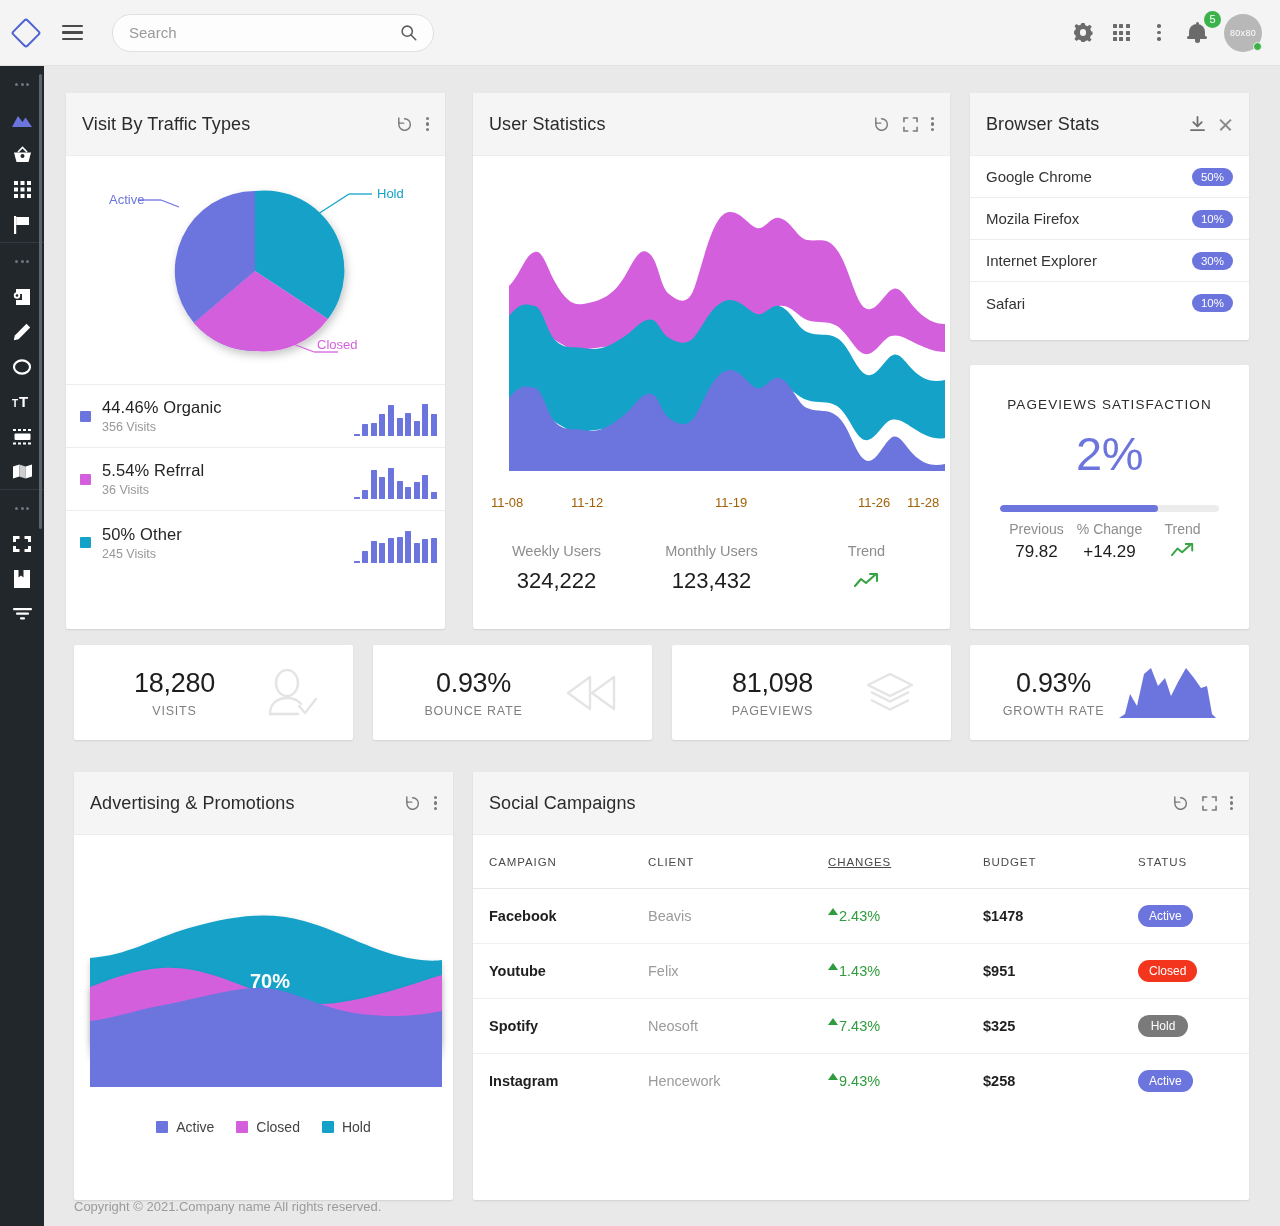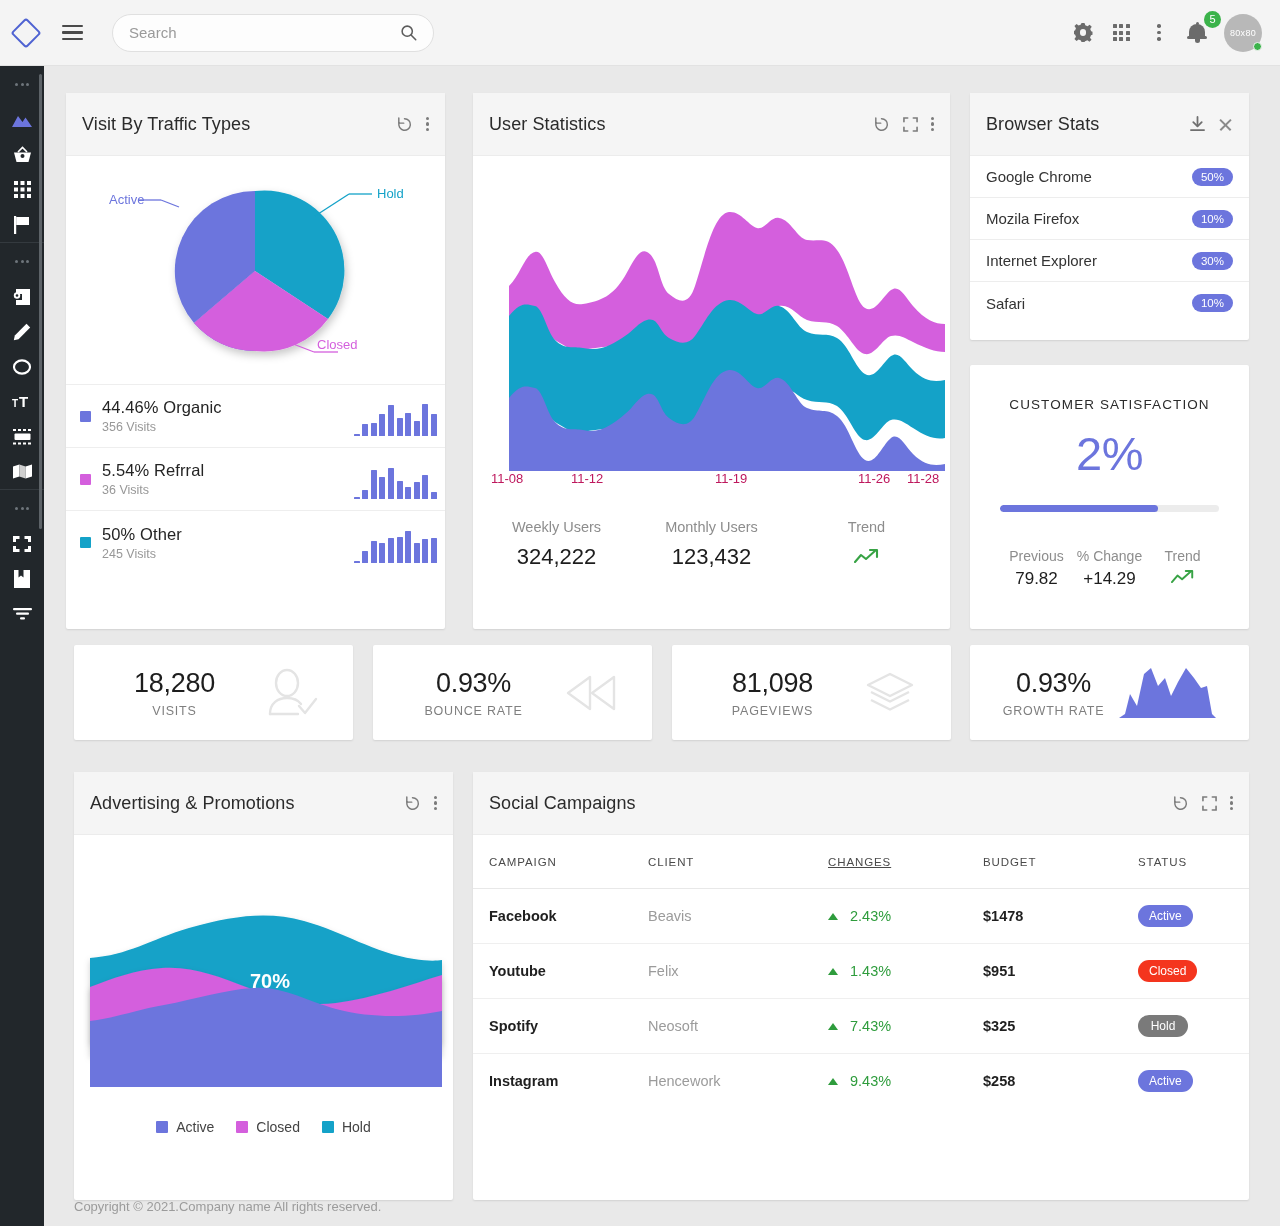--- a/index.html
+++ b/index.html
@@ -141,21 +141,21 @@
   .legend-row:last-child { border-bottom:none; }
   .lg-sq { width:11px; height:11px; border-radius:1px; margin-right:11px; flex:none; }
   .lg-text-main { font-size:16.5px; color:#242424; font-weight:500; letter-spacing:0.1px; }
   .lg-text-sub { font-size:12.5px; color:#989898; margin-top:3px; }
   .lg-spark { margin-left:auto; display:flex; align-items:flex-end; gap:2.6px; height:40px; }
   .lg-spark i { width:6px; background:#6c75dd; display:block; border-radius:0.5px; }
 
   
   #card-userstats { left:429px; top:27px; width:477px; height:536px; }
   .stream-area { height:315px; position:relative; }
-  .axis-row { display:flex; font-size:13px; color:#be185d; position:relative; height:22px; }
+  .axis-row { display:flex; font-size:13px; color:#a16207; position:relative; height:22px;margin-top:24px; }
   .axis-row span { position:absolute; }
   .kpi-row { display:flex; margin-top:26px; padding: 0 6px; }
   .kpi-col { flex:1; text-align:center; }
   .kpi-lbl { font-size:14.5px; color:#8d8d8d; margin-bottom:9px; }
   .kpi-val { font-size:22px; color:#1d1d1d; font-weight:500; }
 
   
   #card-browser { left:926px; top:27px; width:279px; height:247px; }
   .br-row {
     height:42px; display:flex; align-items:center; padding:0 16px;
@@ -173,21 +173,21 @@
   }
   .ic-close::before { transform: rotate(45deg); }
   .ic-close::after { transform: rotate(-45deg); }
 
   
   #card-csat { left:926px; top:299px; width:279px; height:264px; padding: 32px 30px 0; }
   .csat-title { text-align:center; font-size:13.5px; letter-spacing:1.1px; color:#2c2c2c; font-weight:500; }
   .csat-big { text-align:center; font-size:47px; color:#6c75dd; font-weight:400; margin-top:14px; letter-spacing:-0.5px; }
   .csat-bar { height:7px; background:#ececec; border-radius:4px; margin-top:24px; overflow:hidden; }
   .csat-fill { height:100%; background:#6c75dd; border-radius:4px; }
-  .csat-foot { display:flex; margin-top:36px; }
+  .csat-foot { display:flex; margin-top:9px; }
   .csat-foot > div { flex:1; text-align:center; }
   .csat-lbl { font-size:14px; color:#8d8d8d; }
   .csat-val { font-size:17px; color:#1d1d1d; font-weight:500; margin-top:5px; }
 
   
   .kpi-card { height:95px; display:flex; align-items:center; padding: 0 22px; }
   #kpi-1 { left:30px; top:579px; width:279px; }
   #kpi-2 { left:329px; top:579px; width:279px; }
   #kpi-3 { left:628px; top:579px; width:279px; }
   #kpi-4 { left:926px; top:579px; width:279px; }
@@ -212,21 +212,21 @@
   }
   table.sc td { padding: 0; height:55px; border-bottom:1px solid #efefef; font-size:14.5px; vertical-align:middle; }
   table.sc tbody tr:last-child td { border-bottom:none; }
   .col-campaign { width:175px; padding-left:16px !important; }
   .col-client { width:180px; }
   .col-changes { width:155px;text-decoration:underline; }
   .col-budget { width:155px; }
   .td-campaign { font-weight:600; color:#1f1f1f; font-size:15px; }
   .td-client { color:#9b9b9b; font-size:14.5px; }
   .td-budget { font-weight:600; color:#1f1f1f; font-size:15px; }
-  .chg { display:flex; align-items:center; gap:12px; font-size:14.5px; }
+  .chg { display:flex; gap:1px; font-size:14.5px; }
   .tri { width:0; height:0; display:block; }
   .tri.up { border-left:5px solid transparent; border-right:5px solid transparent; border-bottom:7px solid #2e9c3c; }
   .tri.down { border-left:5px solid transparent; border-right:5px solid transparent; border-top:7px solid #e03a26; }
   .chg.pos { color:#2e9c3c; }
   .chg.neg { color:#e8442c; }
   .st {
     display:inline-block; color:#fff; font-size:12px;
     border-radius:11px; padding: 4px 11px; min-width:50px; text-align:center;
   }
   .st.active { background:#6c75dd; }
@@ -664,21 +664,21 @@
         <span class="br-badge">30%</span>
       </div>
       <div class="br-row">
         <span>Safari</span>
         <span class="br-badge">10%</span>
       </div>
     </div>
   </div>
 
   <div class="card" id="card-csat">
-    <div class="csat-title">CUSTOMER SATISFACTION</div>
+    <div class="csat-title">PAGEVIEWS SATISFACTION</div>
     <div class="csat-big">2%</div>
     <div class="csat-bar">
       <div class="csat-fill" id="csat-fill" style="width: 72%;"></div>
     </div>
     <div class="csat-foot">
       <div>
         <div class="csat-lbl">Previous</div>
         <div class="csat-val">79.82</div>
       </div>
       <div>

